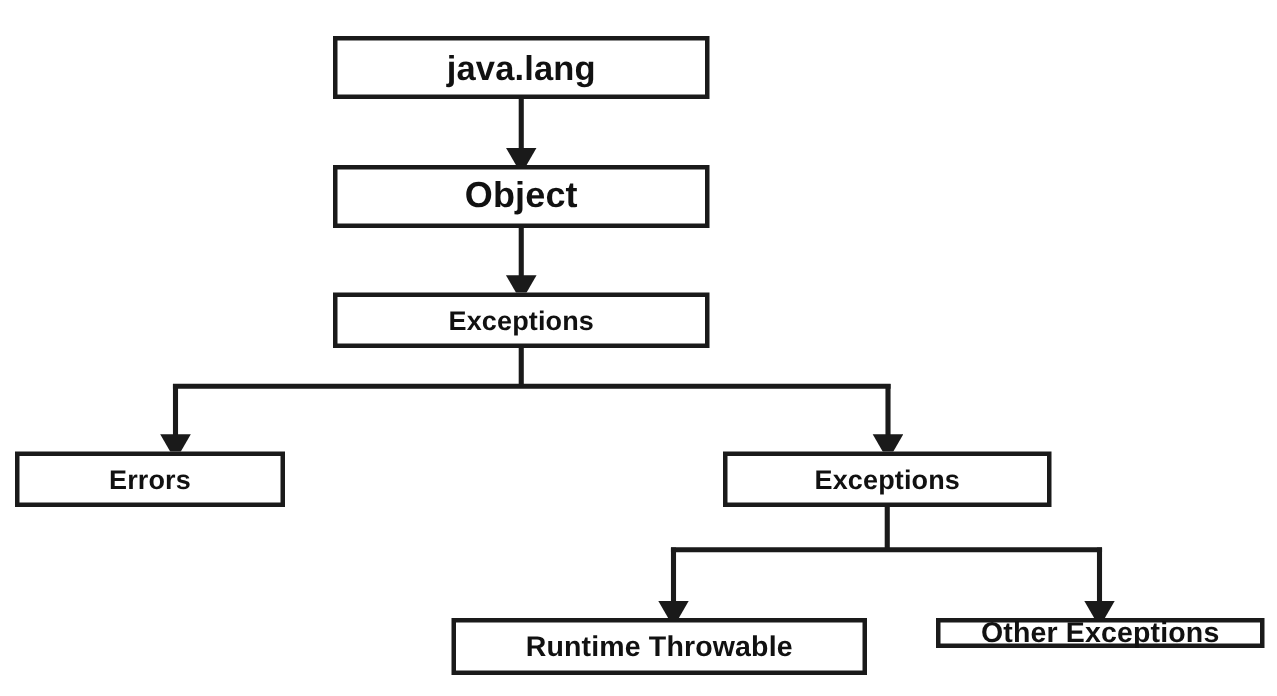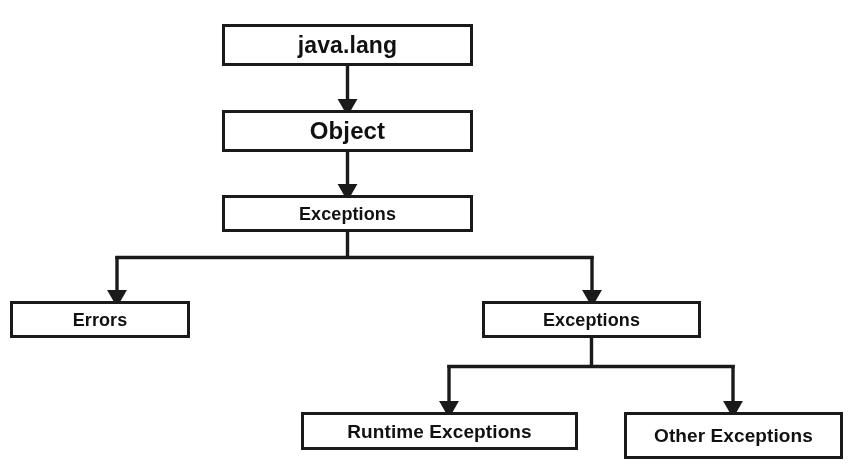--- a/index.html
+++ b/index.html
@@ -46,21 +46,21 @@
     display: block;
     line-height: 1;
   }
   
   .n-javalang { left: 222px; top: 24px;  width: 251px; height: 42px;  font-size: 23px; }
   .n-object   { left: 222px; top: 110px; width: 251px; height: 42px;  font-size: 24px; }
   .n-throwable{ left: 222px; top: 195px; width: 251px; height: 37px;  font-size: 18px; }
   .n-errors   { left: 10px;  top: 301px; width: 180px; height: 37px;  font-size: 18px; }
   .n-exceptions{left: 482px; top: 301px; width: 219px; height: 37px;  font-size: 18px; }
   .n-runtime  { left: 301px; top: 412px; width: 277px; height: 38px;  font-size: 19px; }
-  .n-other    { left: 624px; top: 412px; width: 219px; height: 47px;  font-size: 19px; }
+  .n-other    { left: 624px; top: 412px; width: 219px; height: 20px;  font-size: 19px; }
 </style>
 </head>
 <body>
 
 <div id="diagram">
 
   <svg class="connectors" viewBox="0 0 851 464" xmlns="http://www.w3.org/2000/svg">
     <defs>
       <marker id="arrowhead" markerWidth="9" markerHeight="9" refX="2.2" refY="3" orient="auto" markerUnits="strokeWidth">
         <path d="M0,0 L0,6 L5.2,3 z" fill="#1a1a1a"></path>
@@ -98,20 +98,20 @@
 
   <div class="node n-errors">
     <span class="node-label">Errors</span>
   </div>
 
   <div class="node n-exceptions">
     <span class="node-label">Exceptions</span>
   </div>
 
   <div class="node n-runtime">
-    <span class="node-label">Runtime Exceptions</span>
+    <span class="node-label">Runtime Throwable</span>
   </div>
 
   <div class="node n-other">
     <span class="node-label">Other Exceptions</span>
   </div>
 
 </div>
 
 </body></html>

